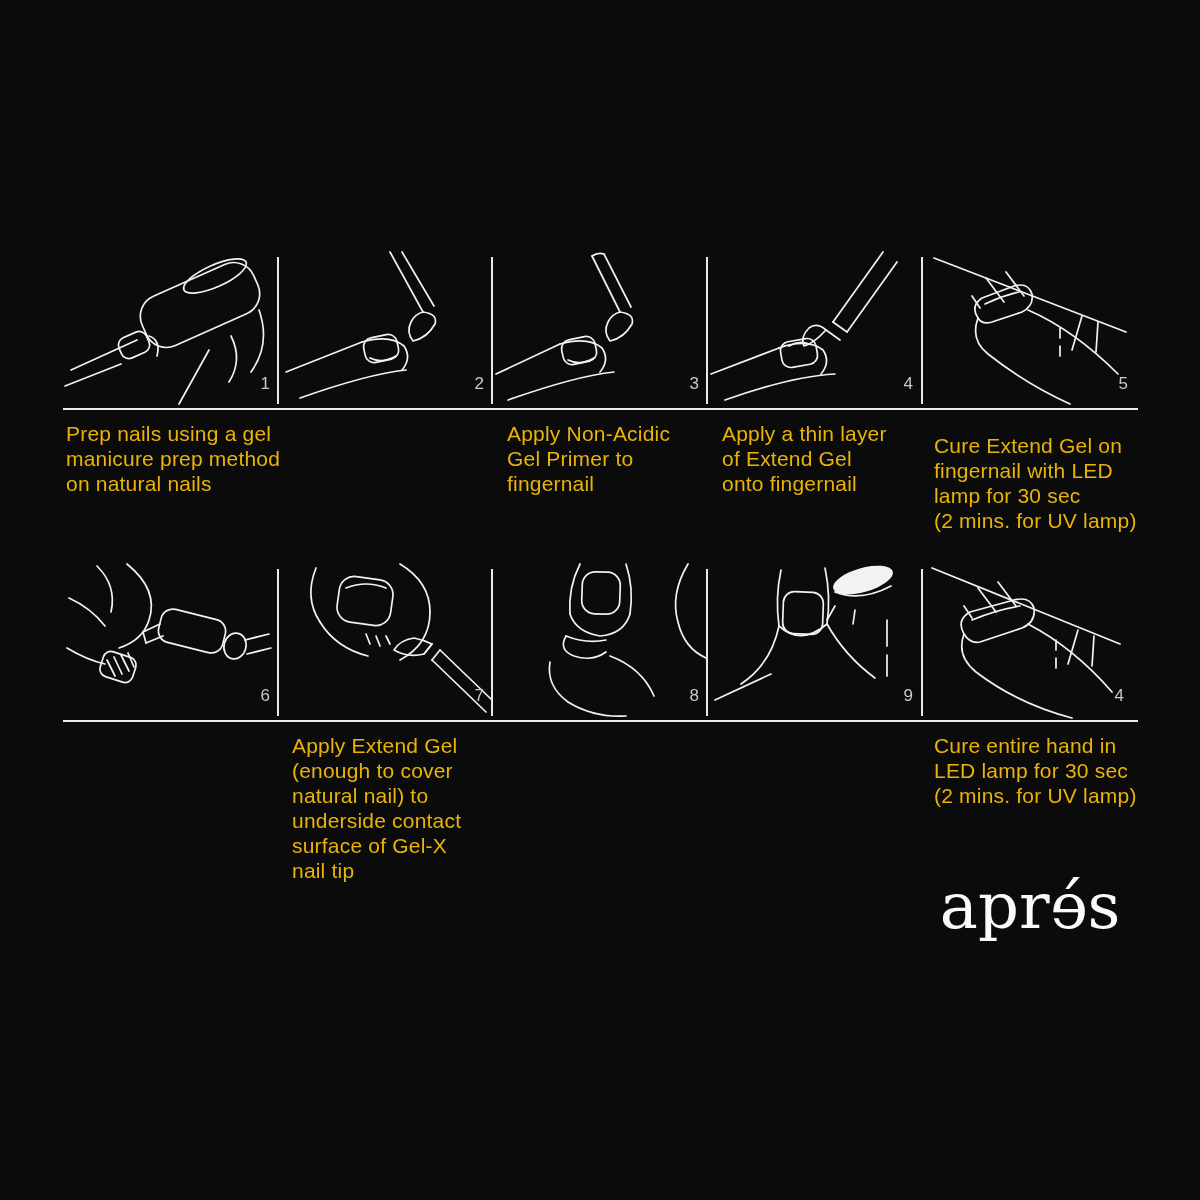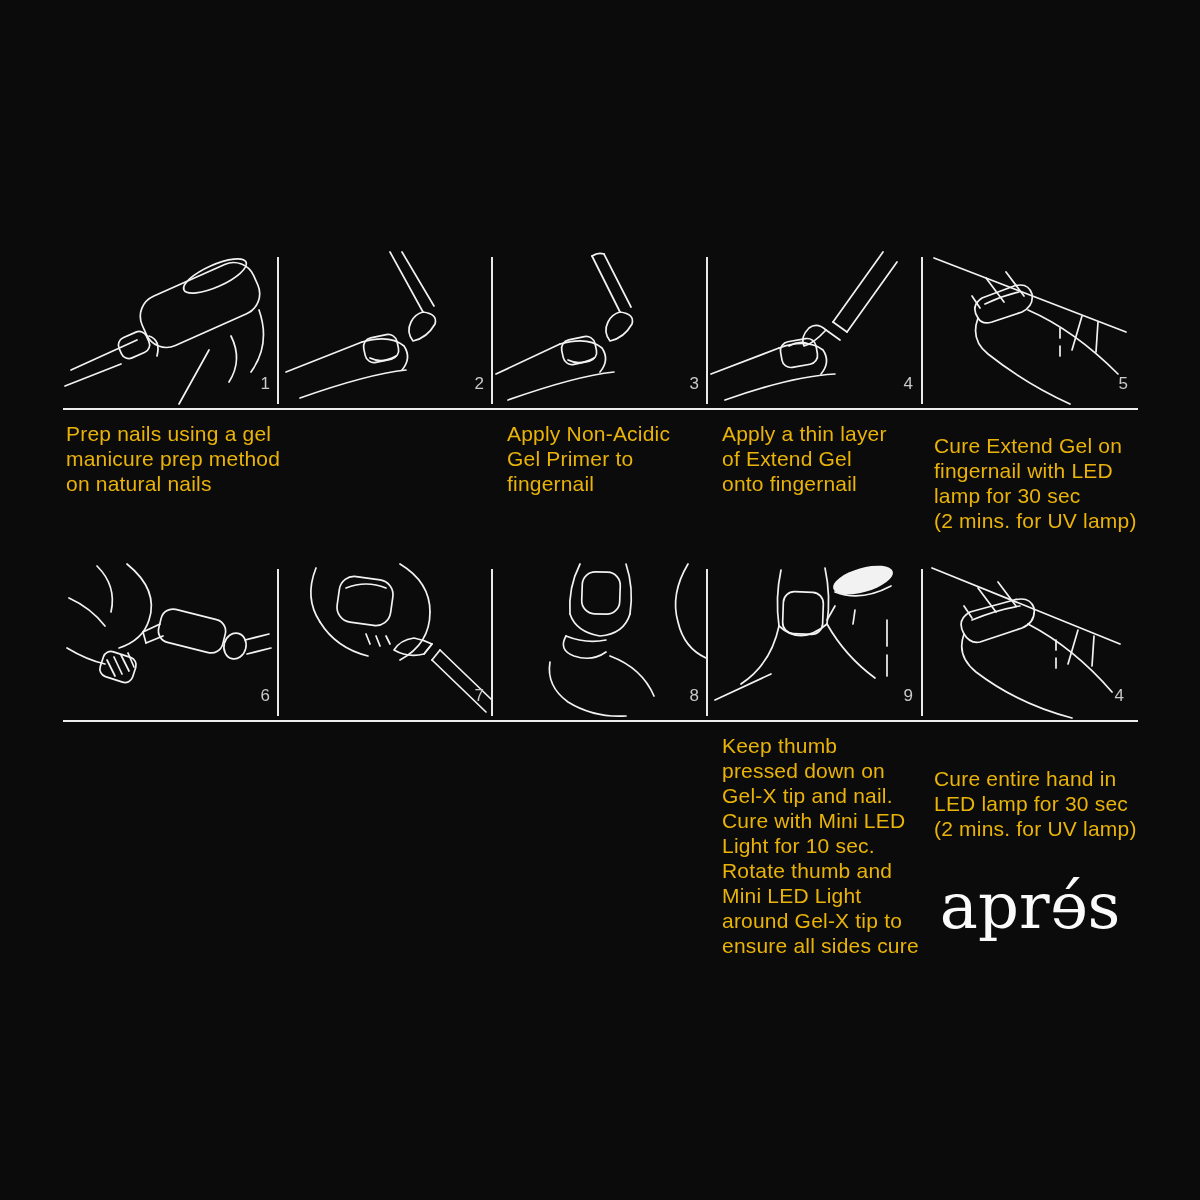--- a/index.html
+++ b/index.html
@@ -209,30 +209,27 @@
   <div class="sep" style="left:921px;top:569px;height:147px"></div>
 
   <span class="num" style="left:236px;top:686px">6</span>
   <span class="num" style="left:450px;top:686px">7</span>
   <span class="num" style="left:665px;top:686px">8</span>
   <span class="num" style="left:879px;top:686px">9</span>
   <span class="num" style="left:1090px;top:686px">4</span>
 
   <div class="rule" style="top:720px"></div>
 
-  <div class="caption" style="left:722px;top:733px">Keep thumb
-pressed down on
-Gel-X tip and nail.
-Cure with Mini LED
-Light for 10 sec.
-Rotate thumb and
-Mini LED Light
-around Gel-X tip to
-ensure all sides cure</div>
-  <div class="caption" style="left:934px;top:766px">Cure entire hand in
+  <div class="caption" style="left:292px;top:733px">Apply Extend Gel
+(enough to cover
+natural nail) to
+underside contact
+surface of Gel-X
+nail tip</div>
+  <div class="caption" style="left:934px;top:733px">Cure entire hand in
 LED lamp for 30 sec
 (2 mins. for UV lamp)</div>
 
   <div class="logo">
     <span>apr</span><span class="flip">è</span><span>s</span>
   </div>
 
 </div>
 
 </body></html>

